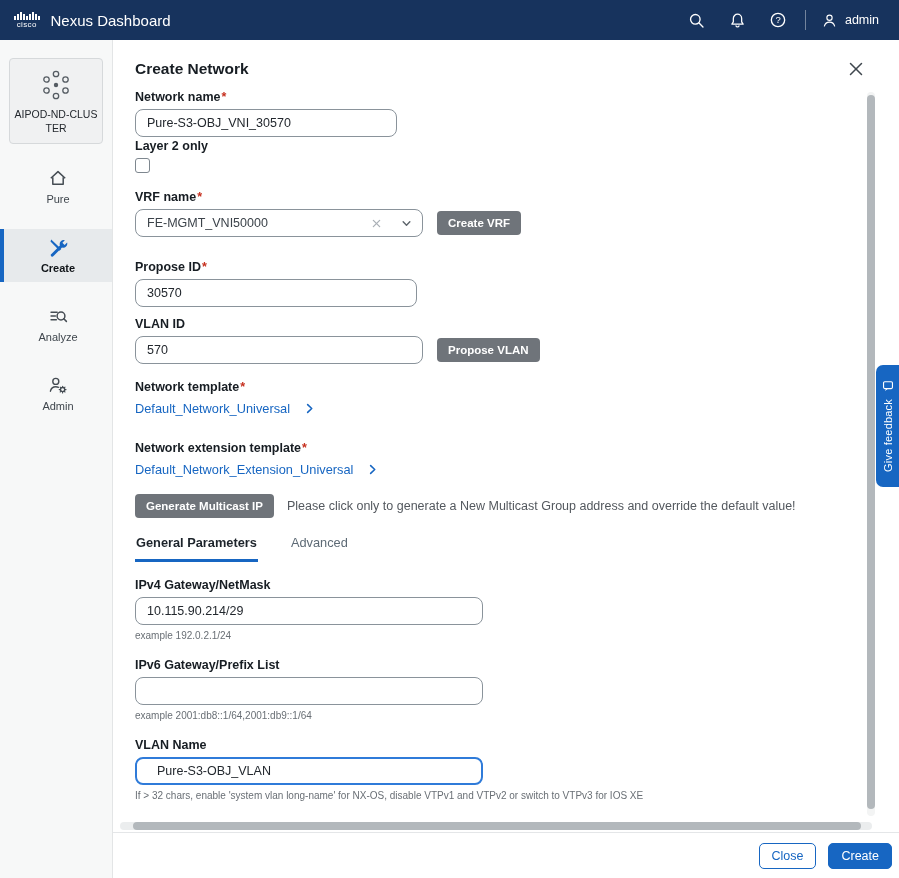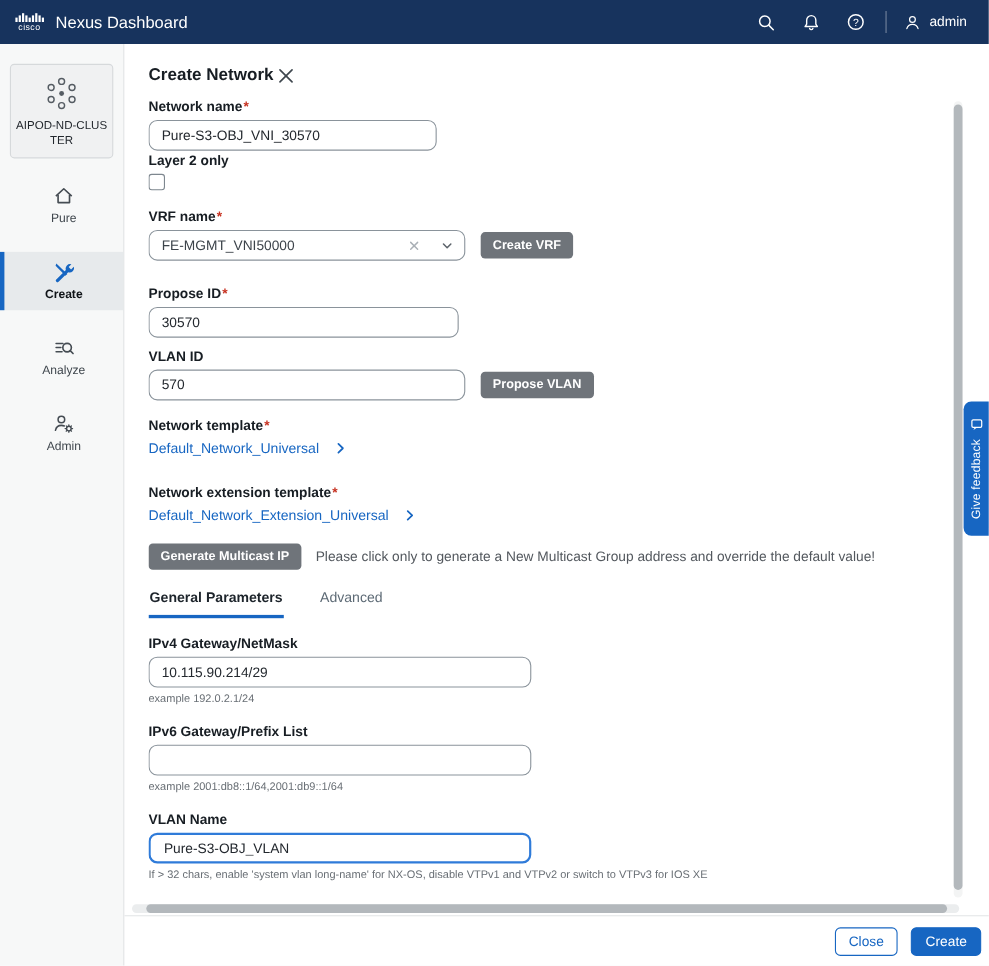--- a/index.html
+++ b/index.html
@@ -24,29 +24,29 @@
   .sidebar { position:absolute; top:40px; left:0; width:113px; height:838px; background:#f7f8f8; border-right:1px solid #e3e5e6; z-index:10; }
   .cluster-box { margin:18px 9px 0; background:#f0f1f2; border:1px solid #d6d9db; border-radius:4px; padding:9px 3px 8px; display:flex; flex-direction:column; align-items:center; cursor:pointer; }
   .cluster-name { margin-top:5px; font-size:10.5px; line-height:1.35; color:#23282e; text-align:center; word-break:break-all; width:84px; }
   .nav-item { margin-top:16px; padding:8px 0; display:flex; flex-direction:column; align-items:center; gap:5px; cursor:pointer; border-left:4px solid transparent; }
   .nav-label { font-size:11px; color:#3f464d; }
   .nav-item.active { background:#e7eaec; border-left-color:#1766c2; }
   .nav-item.active .nav-label { color:#101418; font-weight:bold; }
 
   
   .main { position:absolute; top:40px; left:113px; right:0; bottom:0; background:#fff; }
-  .modal-header { position:absolute; top:18px; left:22px; right:32px; display:flex; align-items:center; }
+  .modal-header { position:absolute; top:18px; left:22px; right:32px; display:flex; align-items:center; justify-content:space-between; }
   .modal-title { font-size:15.5px; font-weight:bold; color:#171d23; }
   .close-btn { cursor:pointer; width:22px; height:22px; display:flex; align-items:center; justify-content:center; }
 
   .form { position:absolute; top:50px; left:22px; right:44px; bottom:56px; overflow:hidden; }
   .field-label { display:block; font-size:12.5px; font-weight:bold; color:#171d23; margin-bottom:5px; width:max-content; }
   .field-label.required::after { content:"*"; color:#c6301f; margin-left:1px; }
   .text-input { display:block; height:28px; border:1px solid #8a939b; border-radius:8px; background:#fff; padding:0 11px; font-size:12.5px; color:#23282e; font-family:inherit; outline:none; }
-  .text-input.focused { border:2px solid #2f7bd9; padding:0 12px; }
+  .text-input.focused { border:2px solid #2f7bd9; padding:0 20px; }
   .w262 { width:262px; } .w282 { width:282px; } .w288 { width:288px; } .w348 { width:348px; }
   .row { display:flex; align-items:center; }
   .checkbox { width:15px; height:15px; border:1.5px solid #7e878f; border-radius:3px; background:#fff; appearance:none; -webkit-appearance:none; cursor:pointer; display:block; }
   .combobox { width:288px; height:28px; border:1px solid #8a939b; border-radius:8px; display:flex; align-items:center; padding:0 9px 0 11px; gap:17px; cursor:pointer; background:#fff; }
   .combobox .cb-value { flex:1; font-size:12.5px; color:#3c434a; white-space:nowrap; overflow:hidden; }
   .gray-btn { margin-left:14px; background:#6f747a; color:#fff; border:none; border-radius:4px; font-family:inherit; font-size:11.5px; font-weight:bold; padding:6px 11px; cursor:pointer; white-space:nowrap; }
   .gray-btn.no-ml { margin-left:0; }
   .tmpl-link { display:inline-flex; align-items:center; gap:13px; color:#1766c2; font-size:12.8px; cursor:pointer; width:max-content; }
   .mc-note { margin-left:13px; font-size:12.5px; color:#53585e; }
   .tabs { display:flex; align-items:flex-end; gap:32px; }

